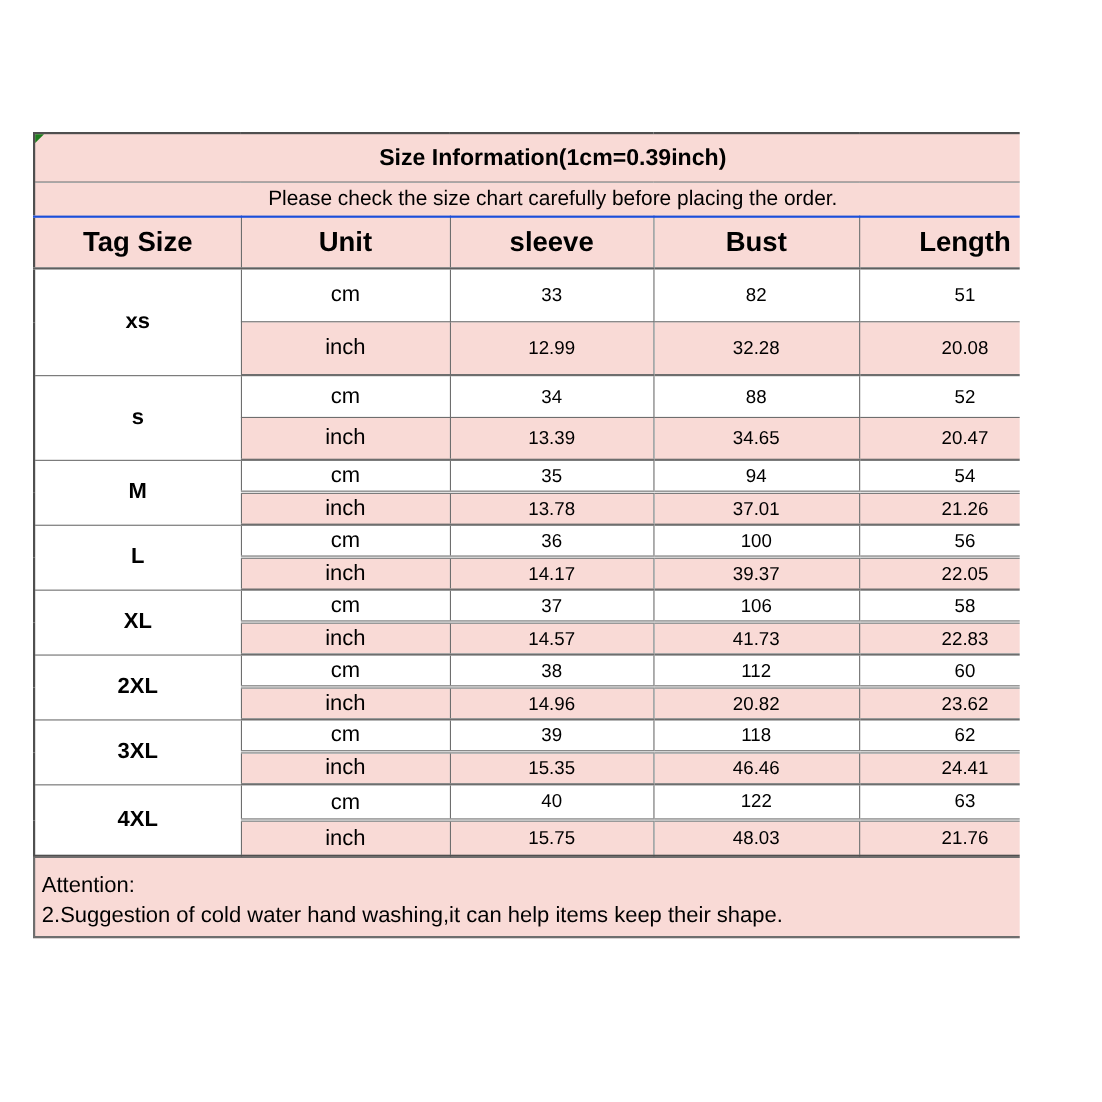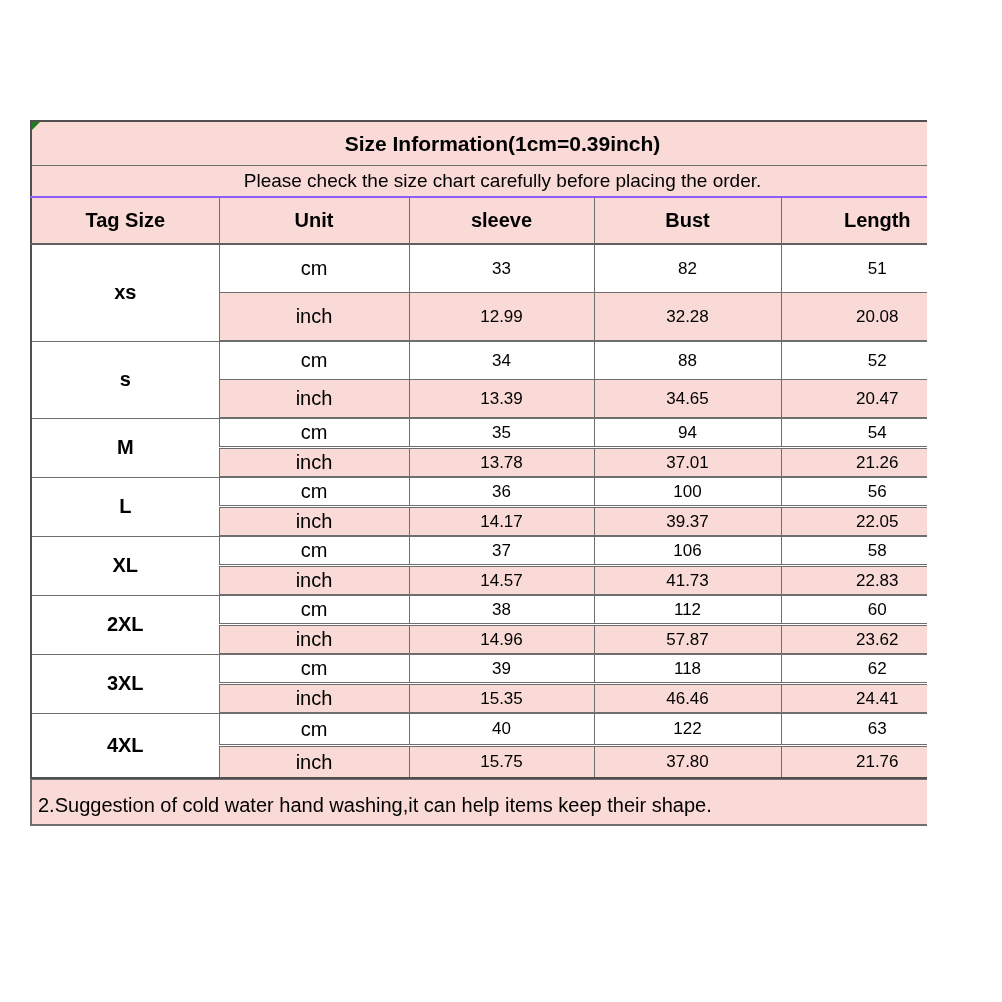--- a/index.html
+++ b/index.html
@@ -42,25 +42,25 @@
   .white { background: #ffffff; margin-left: 21px; }
 
   tr.r-title td {
     height: 43px;
     font-size: 21px;
     font-weight: bold;
   }
   tr.r-sub td {
     height: 30px;
     font-size: 19px;
-    border-bottom: 2px solid #8b5cf6;
+    border-bottom: 2px solid #1d4ed8;
   }
   tr.r-head td {
     height: 45px;
-    font-size: 20px;
+    font-size: 25px;
     font-weight: bold;
     border-bottom: 2px solid #5f5f5f;
   }
   .h-xl td { height: 47px; }
   .h-lg td { height: 37px; }
   .h-md td { height: 27px; }
   .h-4x td { height: 30px; }
 
   td.size-label {
     font-weight: bold;
@@ -200,21 +200,21 @@
       <tr class="h-md dbl">
         <td rowspan="2" class="size-label">2XL</td>
         <td class="unit cell white">cm</td>
         <td class="val cell white">38</td>
         <td class="val cell white">112</td>
         <td class="val cell white">60</td>
       </tr>
       <tr class="h-md gsep">
         <td class="unit cell pink">inch</td>
         <td class="val cell pink">14.96</td>
-        <td class="val cell pink">57.87</td>
+        <td class="val cell pink">20.82</td>
         <td class="val cell pink">23.62</td>
       </tr>
 
       <tr class="h-md dbl">
         <td rowspan="2" class="size-label">3XL</td>
         <td class="unit cell white">cm</td>
         <td class="val cell white">39</td>
         <td class="val cell white">118</td>
         <td class="val cell white">62</td>
       </tr>
@@ -228,23 +228,24 @@
       <tr class="h-4x dbl">
         <td rowspan="2" class="size-label">4XL</td>
         <td class="unit cell white">cm</td>
         <td class="val cell white">40</td>
         <td class="val cell white">122</td>
         <td class="val cell white">63</td>
       </tr>
       <tr class="h-4x">
         <td class="unit cell pink">inch</td>
         <td class="val cell pink">15.75</td>
-        <td class="val cell pink">37.80</td>
+        <td class="val cell pink">48.03</td>
         <td class="val cell pink">21.76</td>
       </tr>
     </tbody>
       </table>
 
     <div class="attention">
+      <div>Attention:</div>
       <div>2.Suggestion of cold water hand washing,it can help items keep their shape.</div>
     </div>
   </div>
 </div>
 
 </body></html>

